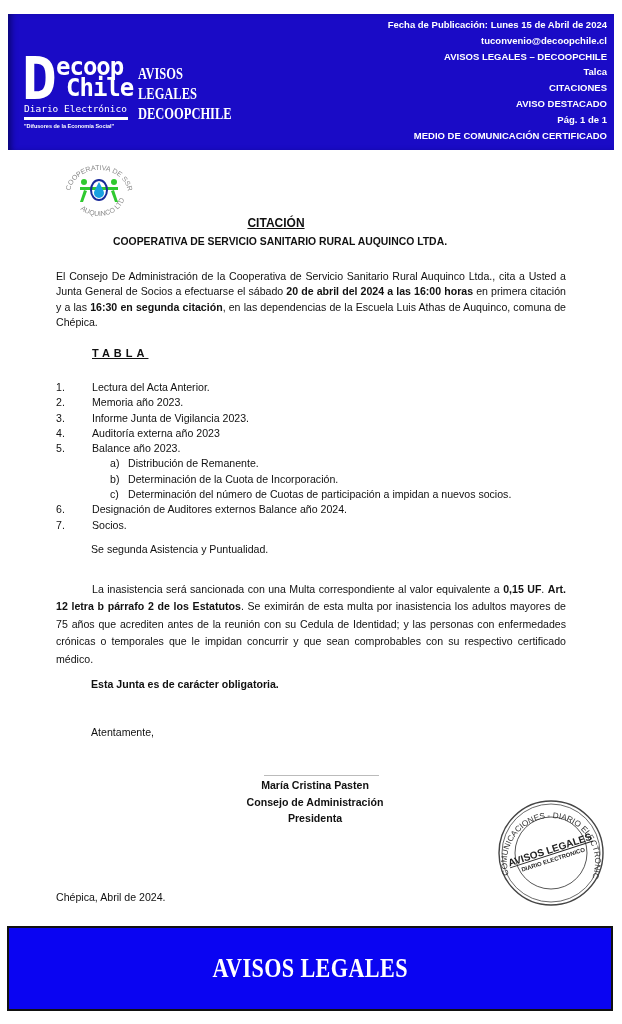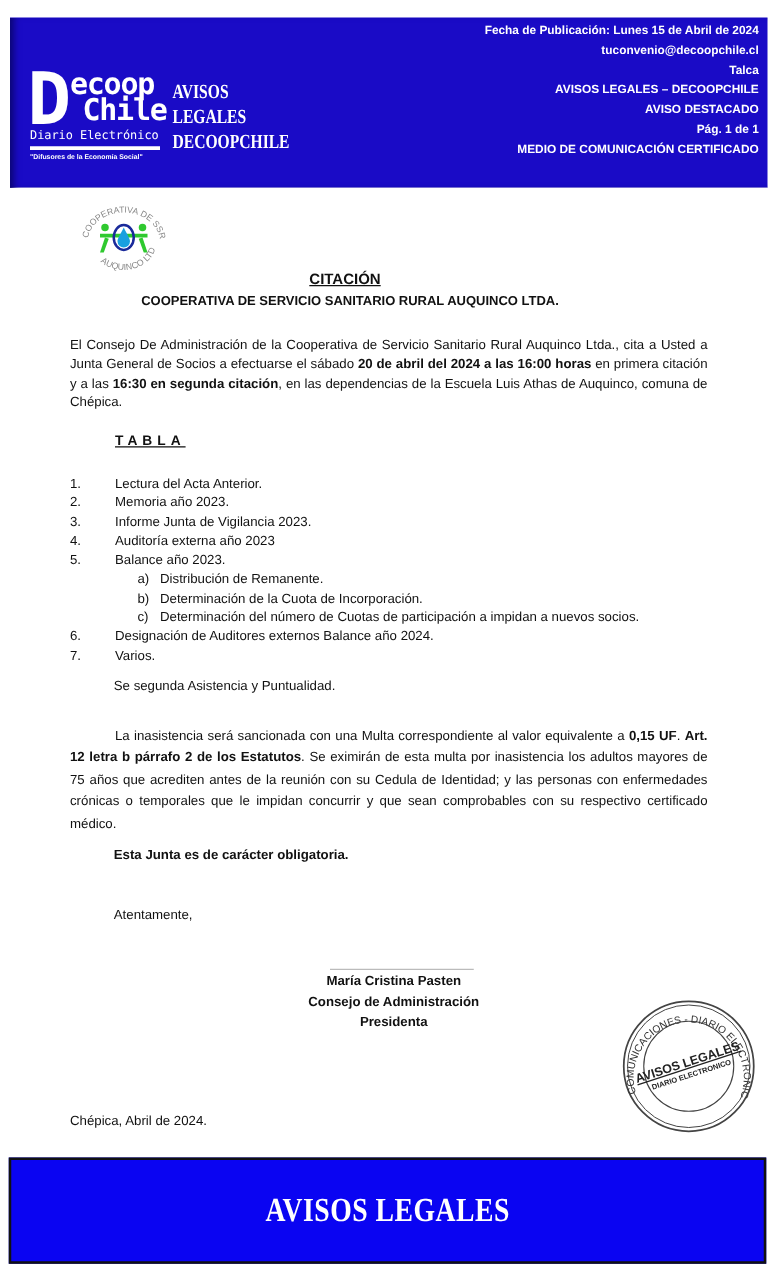--- a/index.html
+++ b/index.html
@@ -51,22 +51,23 @@
     <span class="logo-tag">"Difusores de la Economía Social"</span>
   </div>
   <div class="avisos-title">
     <div>AVISOS</div>
     <div>LEGALES</div>
     <div>DECOOPCHILE</div>
   </div>
   <div class="header-info">
     <div>Fecha de Publicación: Lunes 15 de Abril de 2024</div>
     <div>tuconvenio@decoopchile.cl</div>
+    <div>AVISOS LEGALES – DECOOPCHILE</div>
     <div>Talca</div>
-    <div>AVISOS LEGALES – DECOOPCHILE</div>
+    <div>CITACIONES</div>
     <div>AVISO DESTACADO</div>
     <div>Pág. 1 de 1</div>
     <div>MEDIO DE COMUNICACIÓN CERTIFICADO</div>
   </div>
 </div>
 
 <svg class="coop-logo" viewBox="0 0 82 62">
   <defs>
     <path id="arcTop" d="M12,34 A29,24 0 0,1 70,34"></path>
     <path id="arcBot" d="M16,40 A26,22 0 0,0 66,40"></path>
@@ -123,21 +124,21 @@
     <div class="li sub">
       <span class="num">c)</span>
       <span class="txt">Determinación del número de Cuotas de participación a impidan a nuevos socios.</span>
     </div>
     <div class="li">
       <span class="num">6.</span>
       <span class="txt">Designación de Auditores externos Balance año 2024.</span>
     </div>
     <div class="li">
       <span class="num">7.</span>
-      <span class="txt">Varios.</span>
+      <span class="txt">Socios.</span>
     </div>
   </div>
 
 <div class="solicita">Se segunda Asistencia y Puntualidad.</div>
 
 <div class="doc para2"><span class="indent"></span><span>La inasistencia será sancionada con una Multa correspondiente al valor equivalente a </span><b>0,15 UF</b><span>. </span><b>Art. 12 letra b párrafo 2 de los Estatutos</b><span>.  Se eximirán de esta multa por inasistencia los adultos mayores de 75 años que acrediten antes de la reunión con su Cedula de Identidad; y las personas con enfermedades crónicas o temporales que le impidan concurrir y que sean comprobables con su respectivo certificado médico.</span></div>
 
 <div class="oblig">Esta Junta es de carácter obligatoria.</div>
 
 <div class="atent">Atentamente,</div>

